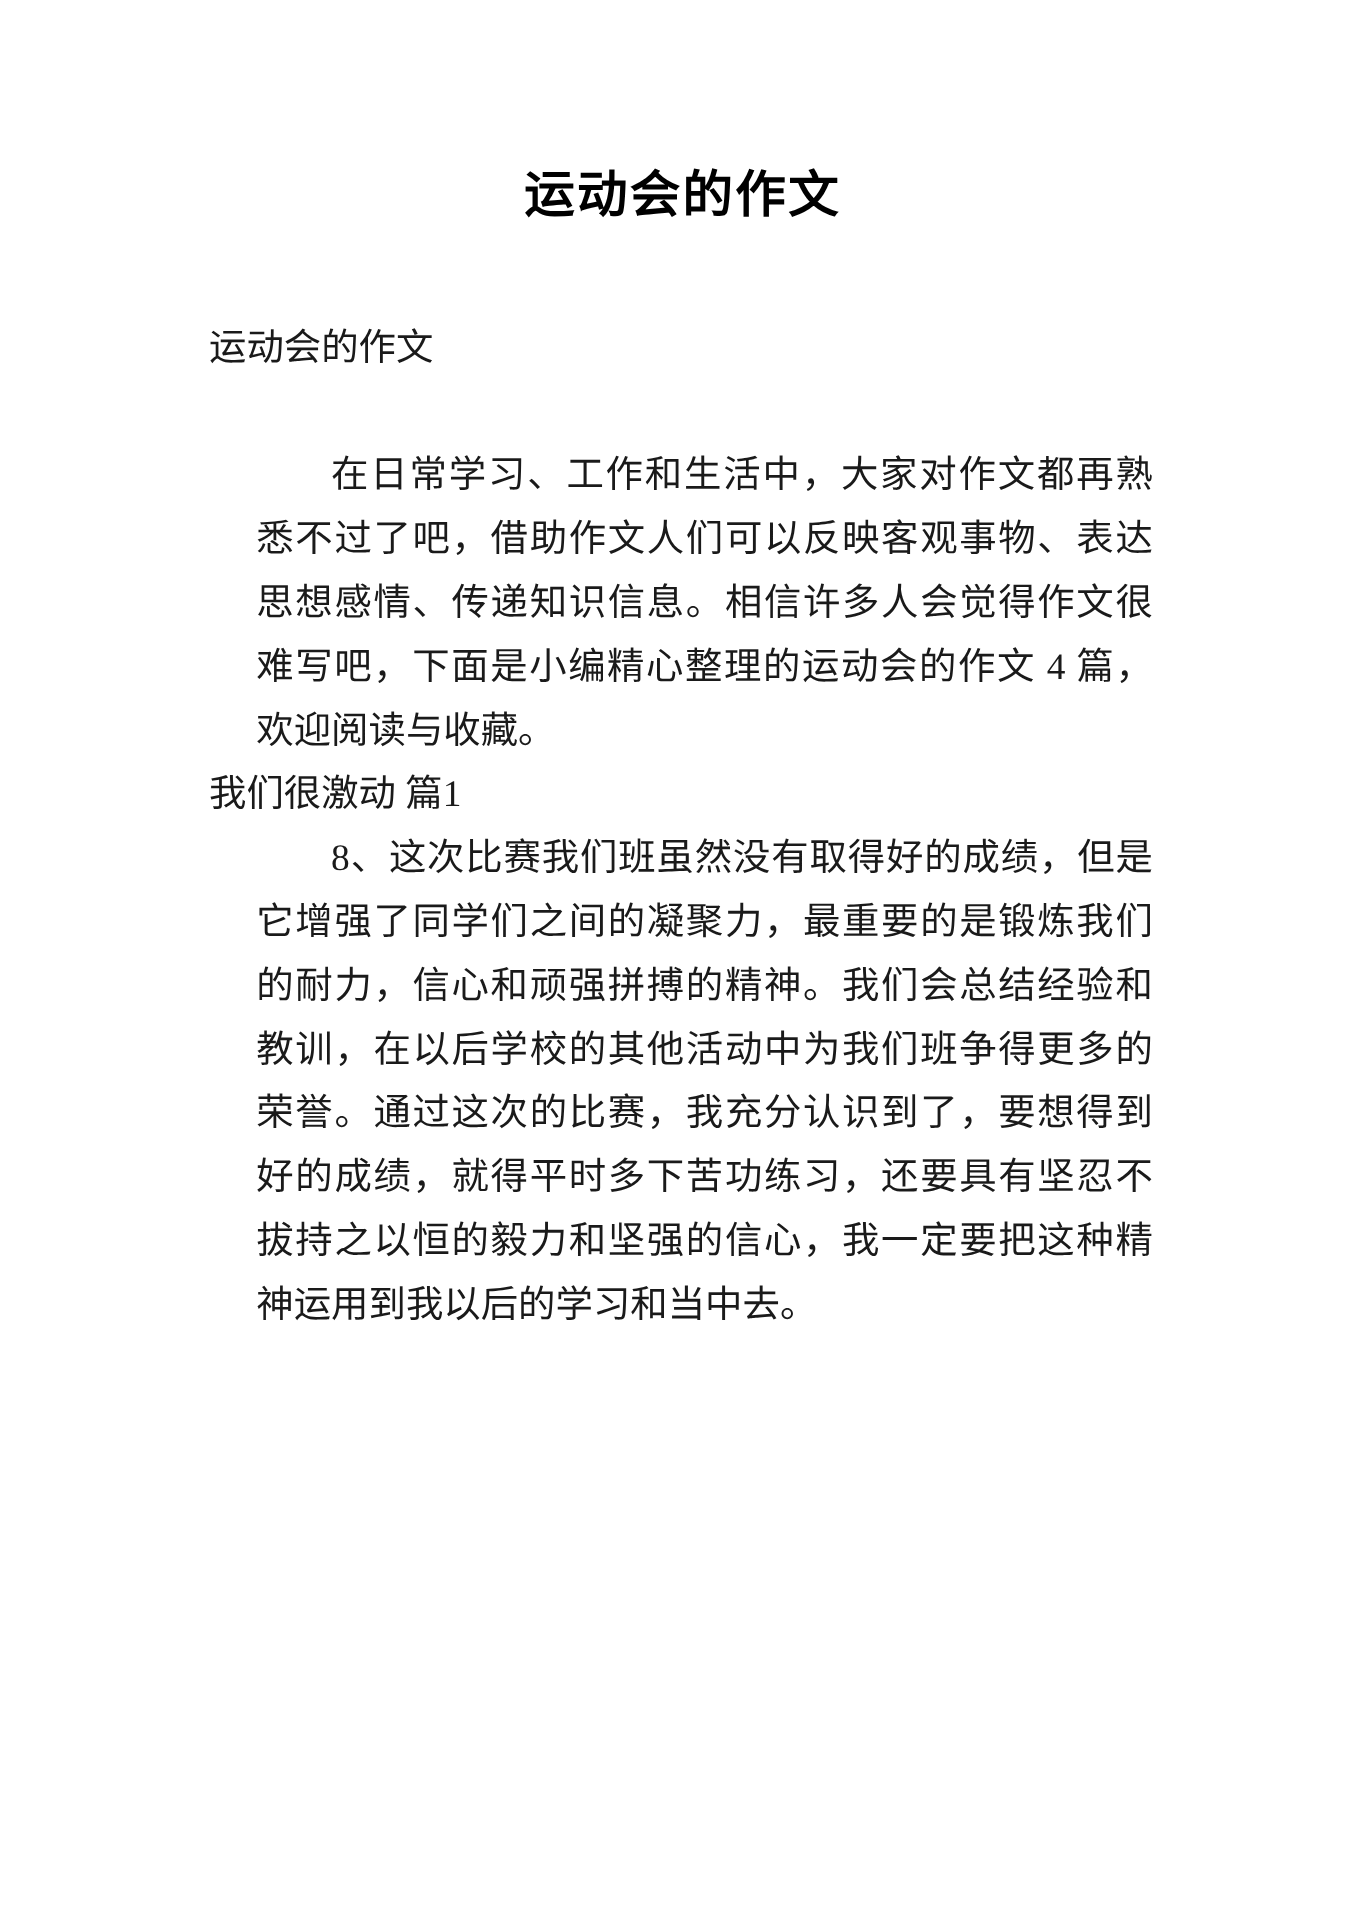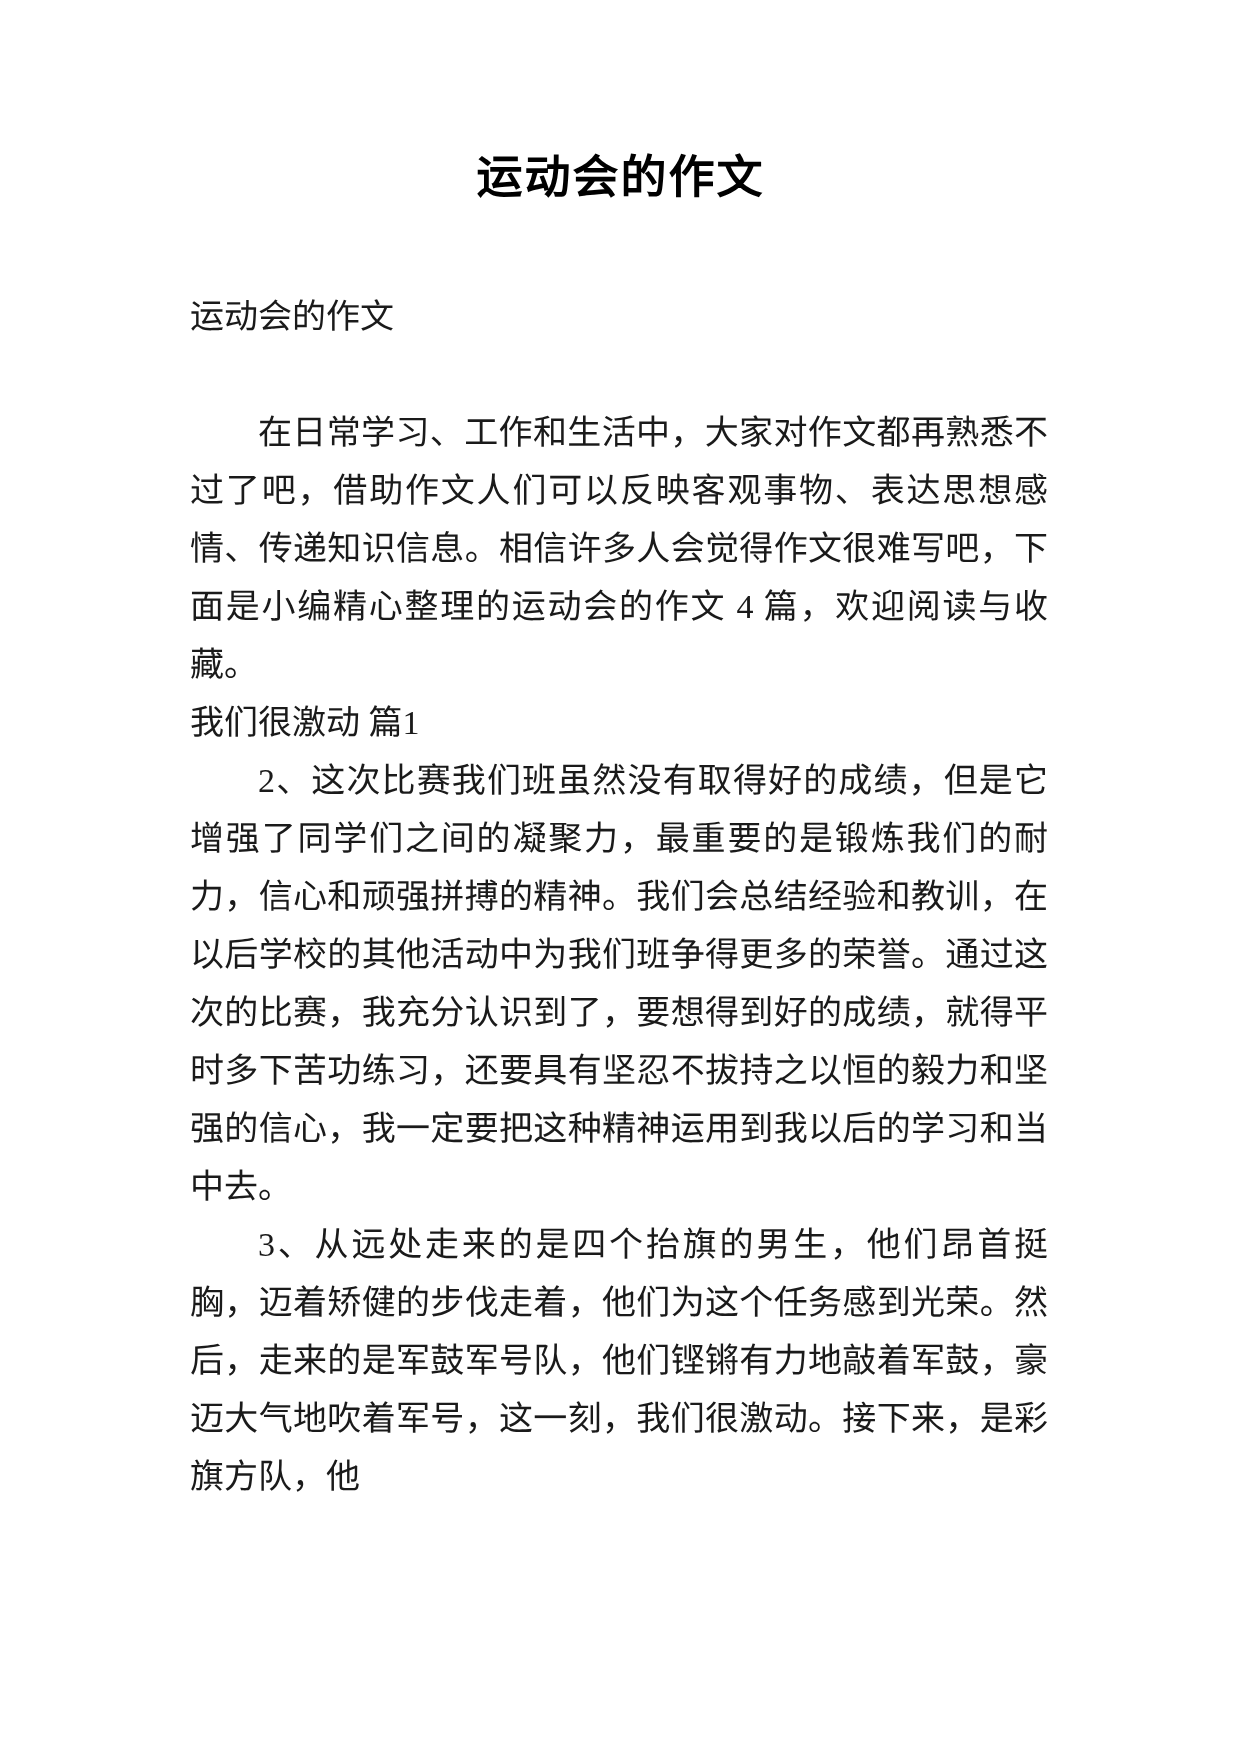--- a/index.html
+++ b/index.html
@@ -33,38 +33,38 @@
     line-height: 58px;
     text-align: justify;
     color: #1a1a1a;
   }
   .doc-body p {
     margin: 0;
     padding: 0;
   }
   .doc-body p.indent {
     text-indent: 2em;
+    margin-left: 43px;
   }
   .doc-body p.gap-above {
     margin-top: 58px;
   }
 </style>
 </head>
 <body>
 
 <div class="page">
 
   <h1 class="doc-title">运动会的作文</h1>
 
   <div class="doc-body">
     <p>运动会的作文</p>
 
     <p class="indent gap-above">在日常学习、工作和生活中，大家对作文都再熟悉不过了吧，借助作文人们可以反映客观事物、表达思想感情、传递知识信息。相信许多人会觉得作文很难写吧，下面是小编精心整理的运动会的作文 4 篇，欢迎阅读与收藏。</p>
 
     <p>我们很激动 篇1</p>
 
 
-    <p class="indent">2、这次比赛我们班虽然没有取得好的成绩，但是它增强了同学们之间的凝聚力，最重要的是锻炼我们的耐力，信心和顽强拼搏的精神。我们会总结经验和教训，在以后学校的其他活动中为我们班争得更多的荣誉。通过这次的比赛，我充分认识到了，要想得到好的成绩，就得平时多下苦功练习，还要具有坚忍不拔持之以恒的毅力和坚强的信心，我一定要把这种精神运用到我以后的学习和当中去。</p>
+    <p class="indent">8、这次比赛我们班虽然没有取得好的成绩，但是它增强了同学们之间的凝聚力，最重要的是锻炼我们的耐力，信心和顽强拼搏的精神。我们会总结经验和教训，在以后学校的其他活动中为我们班争得更多的荣誉。通过这次的比赛，我充分认识到了，要想得到好的成绩，就得平时多下苦功练习，还要具有坚忍不拔持之以恒的毅力和坚强的信心，我一定要把这种精神运用到我以后的学习和当中去。</p>
 
-    <p class="indent">3、从远处走来的是四个抬旗的男生，他们昂首挺胸，迈着矫健的步伐走着，他们为这个任务感到光荣。然后，走来的是军鼓军号队，他们铿锵有力地敲着军鼓，豪迈大气地吹着军号，这一刻，我们很激动。接下来，是彩旗方队，他</p>
   </div>
 
 </div>
 
 </body></html>

